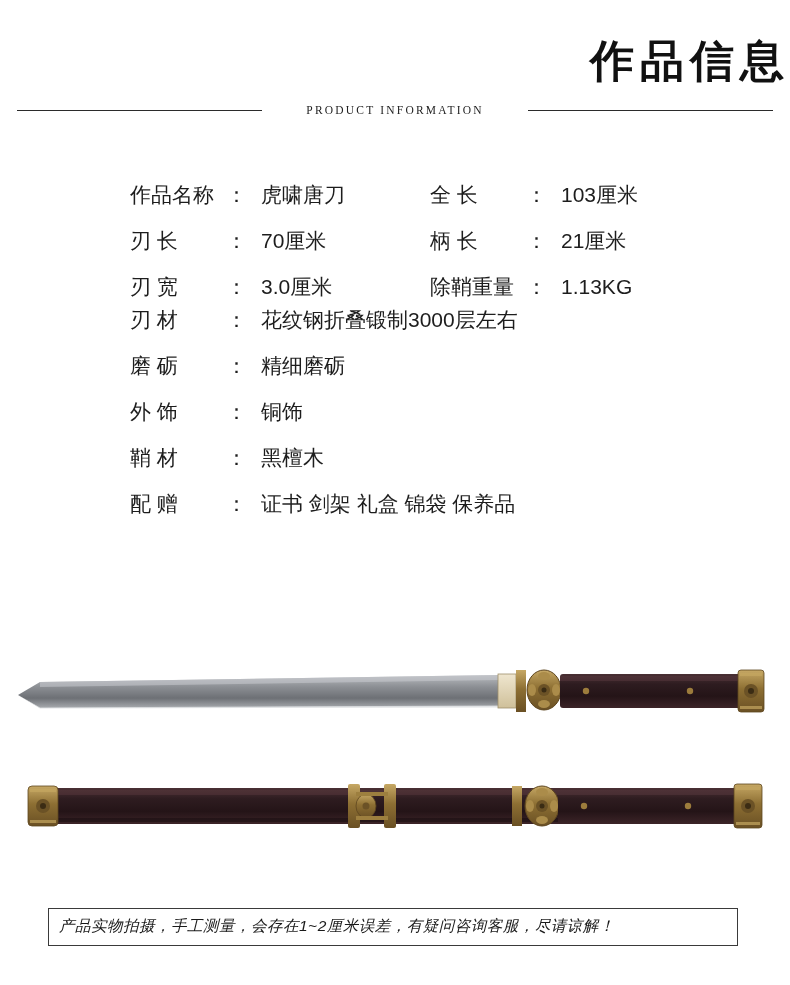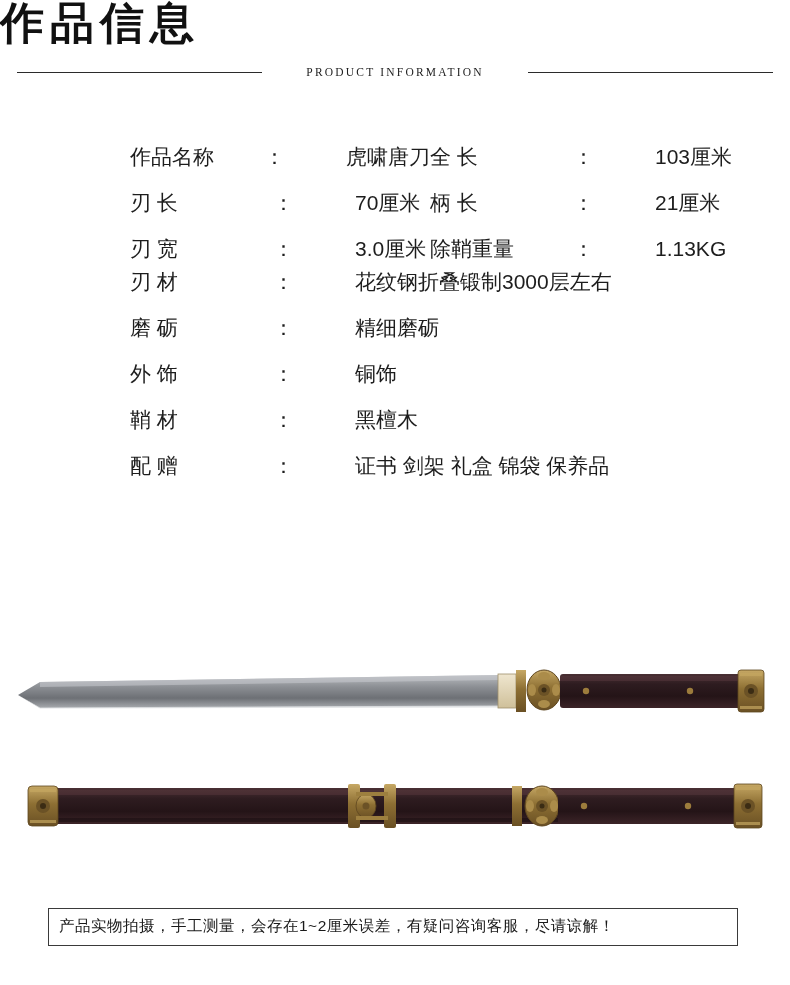--- a/index.html
+++ b/index.html
@@ -11,21 +11,22 @@
     height: 985px;
     background: #ffffff;
     font-family: "Liberation Sans", sans-serif;
     color: #1a1a1a;
     overflow: hidden;
     position: relative;
   }
 
   
   .header {
-    text-align: left;
+    padding-top: 38px;
+    text-align: right;
   }
   .title-cn {
     font-family: "Liberation Serif", serif;
     font-size: 44px;
     font-weight: bold;
     letter-spacing: 6px;
     color: #111;
     line-height: 1.1;
     margin: 0;
   }
@@ -60,21 +61,20 @@
     display: flex;
     align-items: baseline;
     height: 46px;
   }
   .cell {
     display: flex;
     align-items: baseline;
     font-size: 21px;
     color: #1d1d1d;
     white-space: nowrap;
-    gap: 47px;
   }
   .cell.left-col  { width: 300px; }
   .label {
     display: inline-flex;
     justify-content: space-between;
     letter-spacing: 0;
   }
   .label.w4 { width: 96px; }
   .label.w2 { width: 96px; margin-top: 13px; }
   .colon { margin: 0 2px 0 0; }
@@ -95,20 +95,21 @@
     left: 48px;
     top: 908px;
     width: 690px;
     box-sizing: border-box;
     border: 1px solid #3a3a3a;
     padding: 7px 8px 8px 10px;
     font-size: 15.5px;
     color: #1a1a1a;
     letter-spacing: 0.5px;
     white-space: nowrap;
+    font-style: italic;
   }
 </style>
 </head>
 <body>
 
 <div class="header">
   <h1 class="title-cn">作品信息</h1>
   <div class="subtitle-row">
     <span class="rule left"></span>
     <span class="title-en">PRODUCT INFORMATION</span>

